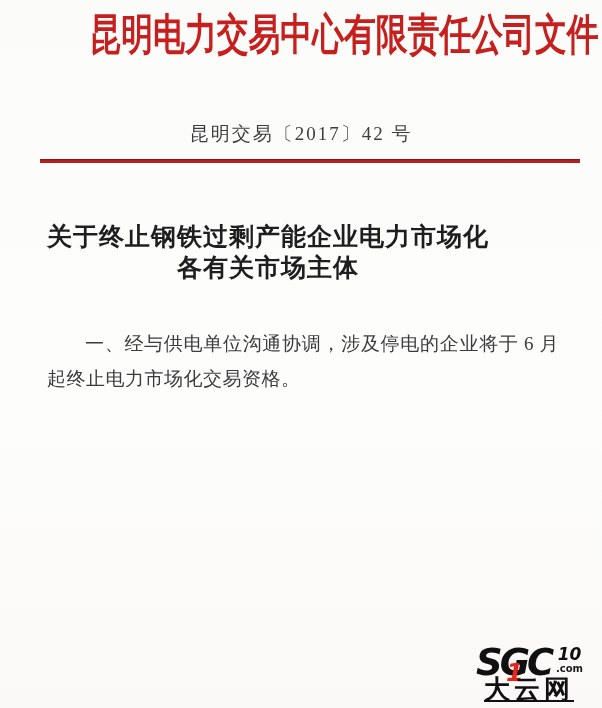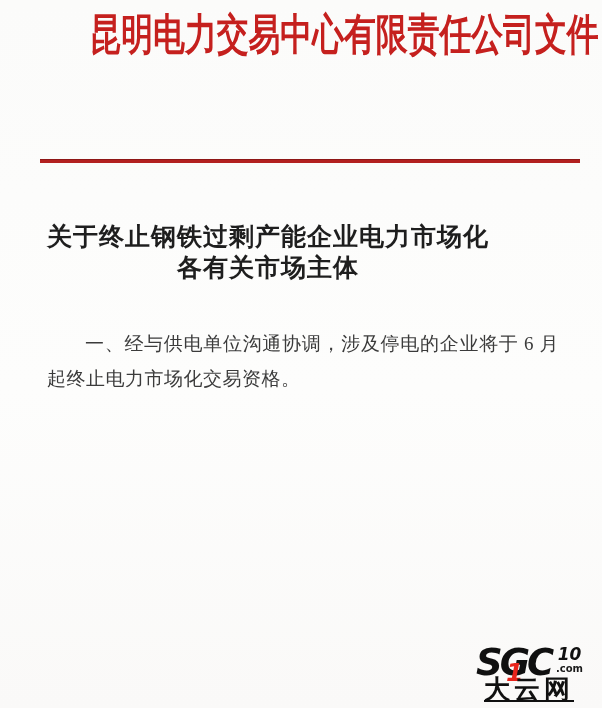--- a/index.html
+++ b/index.html
@@ -132,20 +132,21 @@
 </style>
 </head>
 <body>
 
 <div class="page">
 
   <div class="org-title">
     <span class="org-title-text">昆明电力交易中心有限责任公司文件</span>
   </div>
 
+  <div class="doc-number">昆明交易〔2017〕42 号</div>
 
   <div class="red-rule"></div>
 
   <h1 class="doc-title">
     <div>关于终止钢铁过剩产能企业电力市场化</div>
     <div>各有关市场主体</div>
   </h1>
 
   <div class="doc-body">
     <p class="indented">一、经与供电单位沟通协调，涉及停电的企业将于 6 月起终止电力市场化交易资格。</p>

